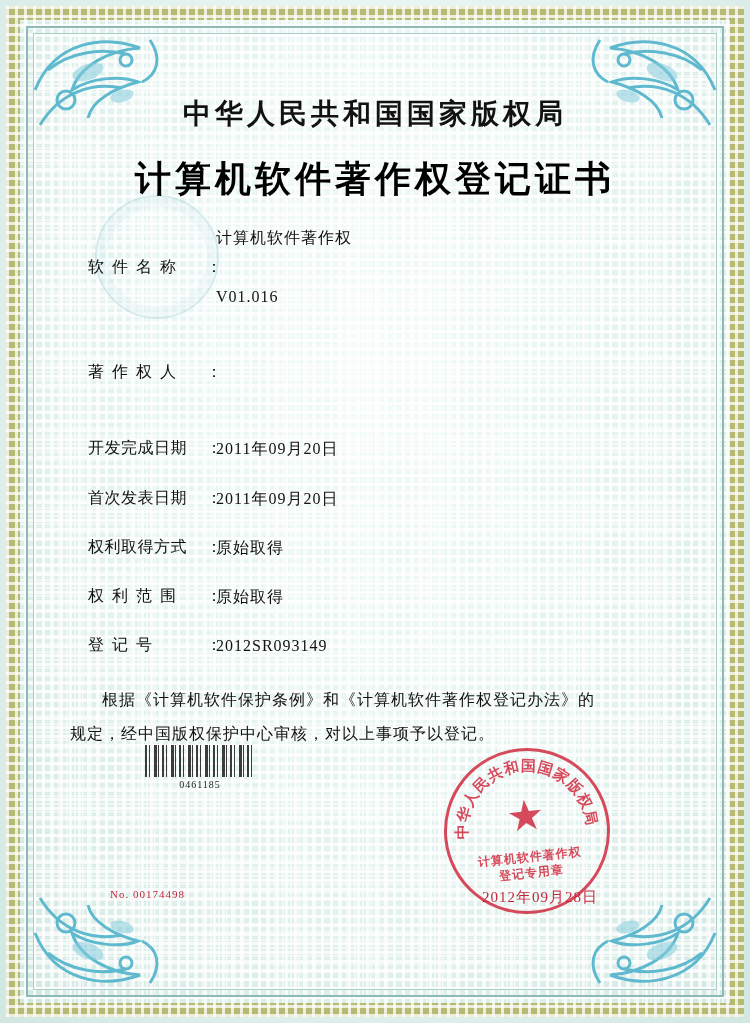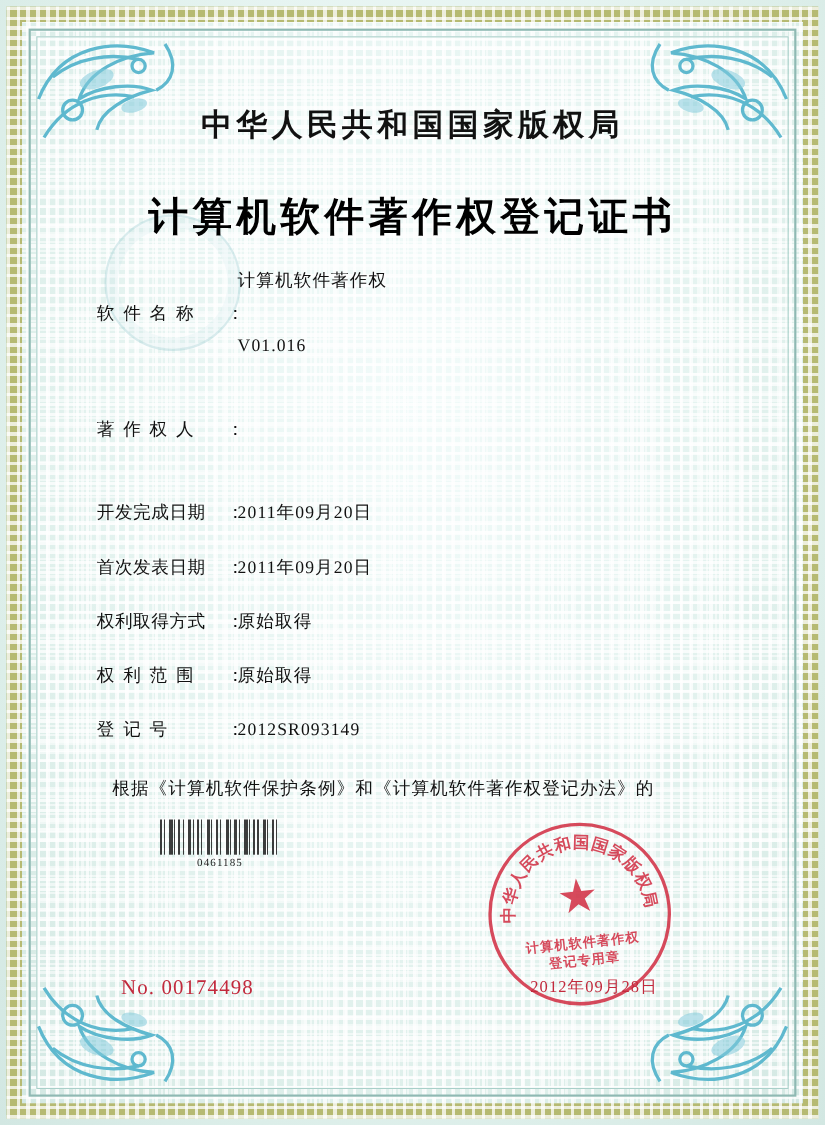--- a/index.html
+++ b/index.html
@@ -76,21 +76,21 @@
     font-weight:bold;
     color:#111;
     font-family:"Liberation Serif", serif;
   }
   .title-main{
     text-align:center;
     font-size:36px;
     letter-spacing:4px;
     font-weight:bold;
     color:#000;
-    margin-top:40px;
+    margin-top:22px;
     font-family:"Liberation Serif", serif;
   }
   .cert-no{
     text-align:right;
     margin-top:36px;
     font-size:12px;
     color:#333;
     letter-spacing:1px;
     padding-right:35px;
   }
@@ -175,21 +175,21 @@
     font-family:"Liberation Serif", serif;
     font-size:15px;
     font-weight:bold;
     fill:#d0243a;
     letter-spacing:1px;
   }
 
   
   .footer-no{
     position:absolute;left:110px;top:888px;
-    font-size:19px;color:#c2293c;letter-spacing:1px;
+    font-size:11px;color:#c2293c;letter-spacing:1px;
   }
   .footer-no .label{color:#c2293c;}
   .footer-date{
     position:absolute;right:152px;top:888px;
     font-size:15px;color:#c2293c;letter-spacing:1px;
   }
 </style>
 </head>
 <body>
 
@@ -311,20 +311,21 @@
       <div class="field-row">
         <span class="field-label">登 记 号</span>
         <span class="field-colon">：</span>
         <span class="field-value">2012SR093149</span>
       </div>
 
     </div>
 
     <div class="statement">
       <p class="indent">根据《计算机软件保护条例》和《计算机软件著作权登记办法》的</p>
+      <p>规定，经中国版权保护中心审核，对以上事项予以登记。</p>
     </div>
 
   </div>
 
   <div class="barcode"></div>
   <div class="barcode-caption">0461185</div>
 
   <div class="seal">
     <svg class="ring-text" viewBox="0 0 160 160">
       <defs>

